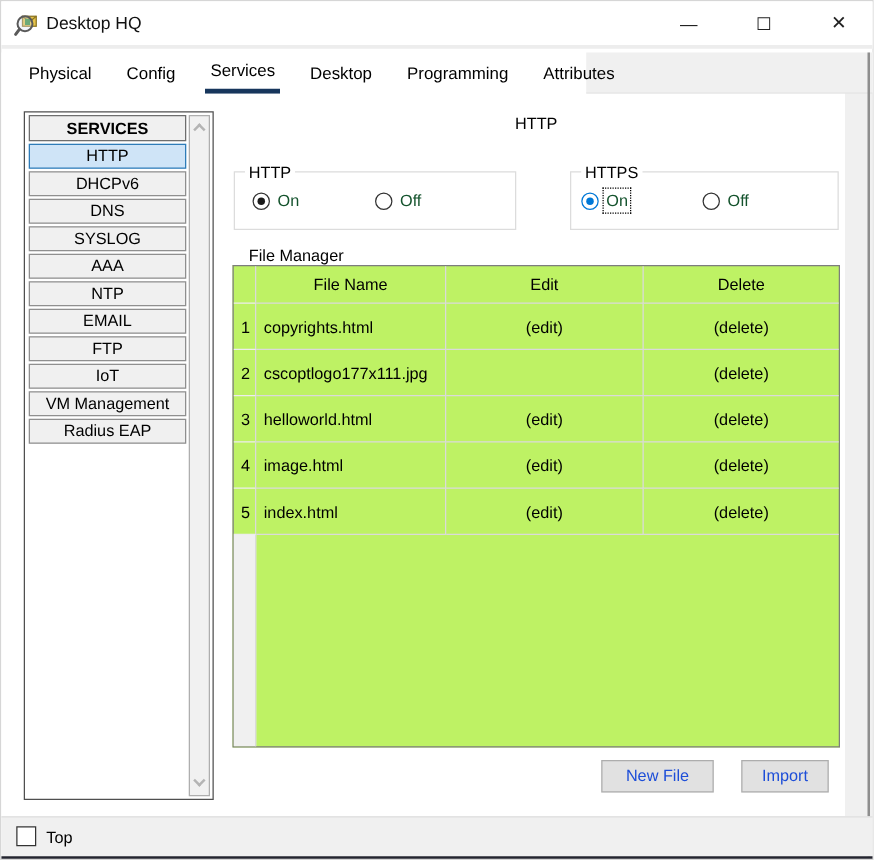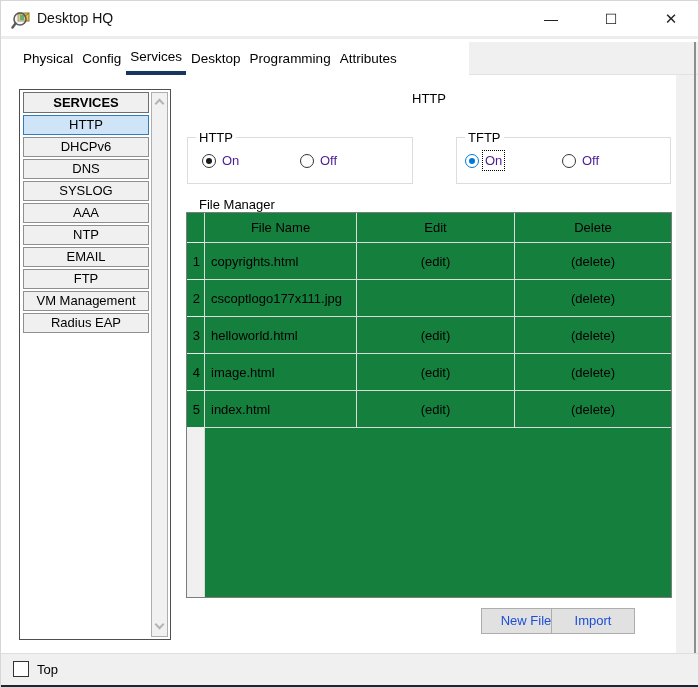--- a/index.html
+++ b/index.html
@@ -11,21 +11,21 @@
   .app-icon { position:absolute; left:10px; top:8px; width:22px; height:22px; }
   .window-title { position:absolute; left:36px; top:9px; font-size:14px; color:#111; }
   .win-btn { position:absolute; top:0; width:32px; height:36px; text-align:center; line-height:36px; font-size:14px; color:#222; cursor:default; }
   .btn-min { left:534px; }
   .btn-max { left:594px; }
   .btn-close { left:654px; font-size:15px; }
 
   
   .tabbar { position:absolute; left:0; top:41px; width:699px; height:33px; background:#ffffff; }
   .tabbar-gray { position:absolute; left:468px; top:0; width:231px; height:33px; background:#f0f0f0; border-bottom:1px solid #e2e2e2; }
-  .tabs { position:absolute; left:18px; top:0; height:33px; display:flex; gap:1px; align-items:flex-start; }
+  .tabs { position:absolute; left:18px; top:0; height:33px; display:flex; gap:20px; align-items:flex-start; }
   .tab { position:relative; padding:0 4px; font-size:13.5px; color:#000; display:flex; align-items:center; height:33px; }
   .tab.selected { border-bottom:4px solid #17365c; }
 
   
   .main-bg { position:absolute; left:0; top:74px; width:675px; height:578px; background:#ffffff; }
   .right-gutter { position:absolute; left:675px; top:74px; width:24px; height:578px; background:#f0f0f0; }
   .right-border { position:absolute; left:693px; top:41px; width:2px; height:643px; background:#8e8e8e; }
 
   
   .sidebar { position:absolute; left:18px; top:88px; width:152px; height:551px; background:#ffffff; border:1px solid #4f4f4f; }
@@ -46,45 +46,45 @@
   .groupbox { position:absolute; border:1px solid #dcdcdc; background:#ffffff; }
   .gb-http  { left:186px; top:136px; width:226px; height:47px; }
   .gb-https { left:455px; top:136px; width:215px; height:47px; }
   .gb-label { position:absolute; top:-8px; left:8px; background:#ffffff; padding:0 3px; font-size:13px; color:#000; }
 
   .radio-opt { position:absolute; top:15px; display:flex; align-items:center; gap:6px; }
   .radio { width:14px; height:14px; border-radius:50%; border:1px solid #333; background:#fff; position:relative; flex:0 0 auto; }
   .radio.checked-dark::after { content:""; position:absolute; left:3px; top:3px; width:6px; height:6px; border-radius:50%; background:#1a1a1a; }
   .radio.blue { border:1px solid #0078d7; }
   .radio.checked-blue::after { content:""; position:absolute; left:3px; top:3px; width:6px; height:6px; border-radius:50%; background:#0078d7; }
-  .radio-label { font-size:13px; color:#4c1d95; }
+  .radio-label { font-size:13px; color:#14532d; }
   .focus-rect { outline:1px dotted #000; outline-offset:2px; }
   .pos-on  { left:14px; } .pos-off { left:112px; }
   .pos-on2 { left:8px; }  .pos-off2 { left:105px; }
 
   .fm-label { position:absolute; left:186px; top:196px; font-size:13px; color:#000;margin-left:12px; }
 
   
-  .file-table { position:absolute; left:185px; top:211px; width:486px; height:386px; background:#15803d; border:1px solid #7d7d7d; }
+  .file-table { position:absolute; left:185px; top:211px; width:486px; height:386px; background:#bef264; border:1px solid #7d7d7d; }
   .t-row { display:flex; width:100%; }
   .t-head { height:30px; }
   .t-data { height:37px; }
   .t-cell { font-size:13px; color:#000; display:flex; align-items:center; border-bottom:1px solid #dadada; }
   .c-num  { width:18px; justify-content:flex-end; padding-right:4px; border-right:1px solid #dadada; border-bottom:1px solid #ededed; }
   .c-file { width:152px; padding-left:6px; border-right:1px solid #dadada; }
   .c-edit { width:158px; justify-content:center; border-right:1px solid #dadada; }
   .c-del  { flex:1; justify-content:center; }
   .t-head .c-file, .t-head .c-num { justify-content:center; padding:0; }
   .t-filler { display:flex; height:169px; }
   .t-filler .f-num { width:18px; background:#f0f0f0; border-right:1px solid #dadada; }
 
   .action-btn { position:absolute; top:607px; height:26px; background:#e1e1e1; border:1px solid #adadad;
                 font-size:13px; color:#1d4ed8; text-align:center; line-height:24px; cursor:default; }
   .btn-newfile { left:480px; width:90px; }
-  .btn-import  { left:550px; width:84px;text-align:center; }
+  .btn-import  { left:592px; width:70px;text-align:center; }
 
   
   .footer { position:absolute; left:0; top:652px; width:699px; height:32px; background:#f0f0f0; border-top:1px solid #dedede; }
   .footer-checkbox { position:absolute; left:12px; top:7px; width:16px; height:16px; background:#ffffff; border:1px solid #333; }
   .footer-label { position:absolute; left:36px; top:8px; font-size:13px; color:#000; }
   .bottom-bar { position:absolute; left:0; top:684px; width:699px; height:4px; background:#23242f; }
 </style>
 </head>
 <body>
 
@@ -124,20 +124,21 @@
     <div class="svc-buttons">
       <div class="svc-btn svc-header">SERVICES</div>
       <div class="svc-btn selected">HTTP</div>
       <div class="svc-btn">DHCPv6</div>
       <div class="svc-btn">DNS</div>
       <div class="svc-btn">SYSLOG</div>
       <div class="svc-btn">AAA</div>
       <div class="svc-btn">NTP</div>
       <div class="svc-btn">EMAIL</div>
       <div class="svc-btn">FTP</div>
+      <div class="svc-btn">IoT</div>
       <div class="svc-btn">VM Management</div>
       <div class="svc-btn">Radius EAP</div>
     </div>
     <div class="svc-scrollbar">
       <div class="sb-arrow sb-up">
           <span></span>
         </div>
       <div class="sb-arrow sb-down">
           <span></span>
         </div>
@@ -152,21 +153,21 @@
       <span class="radio checked-dark"></span>
       <span class="radio-label">On</span>
     </div>
     <div class="radio-opt pos-off">
       <span class="radio"></span>
       <span class="radio-label">Off</span>
     </div>
   </div>
 
   <div class="groupbox gb-https">
-    <span class="gb-label">TFTP</span>
+    <span class="gb-label">HTTPS</span>
     <div class="radio-opt pos-on2">
       <span class="radio blue checked-blue"></span>
       <span class="radio-label focus-rect">On</span>
     </div>
     <div class="radio-opt pos-off2">
       <span class="radio"></span>
       <span class="radio-label">Off</span>
     </div>
   </div>
 

